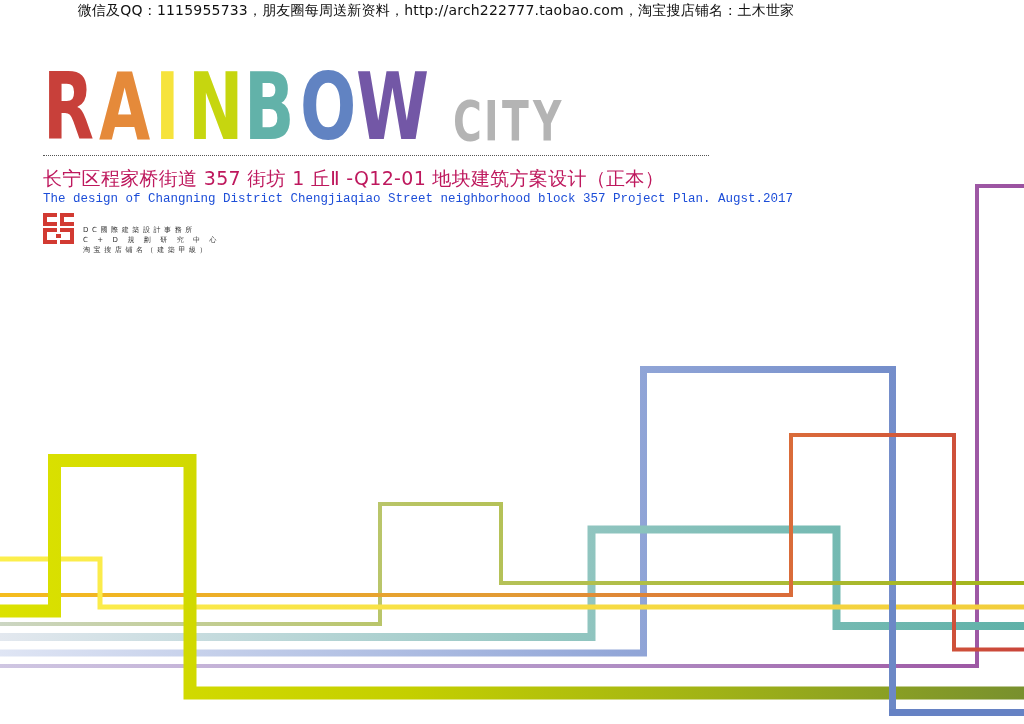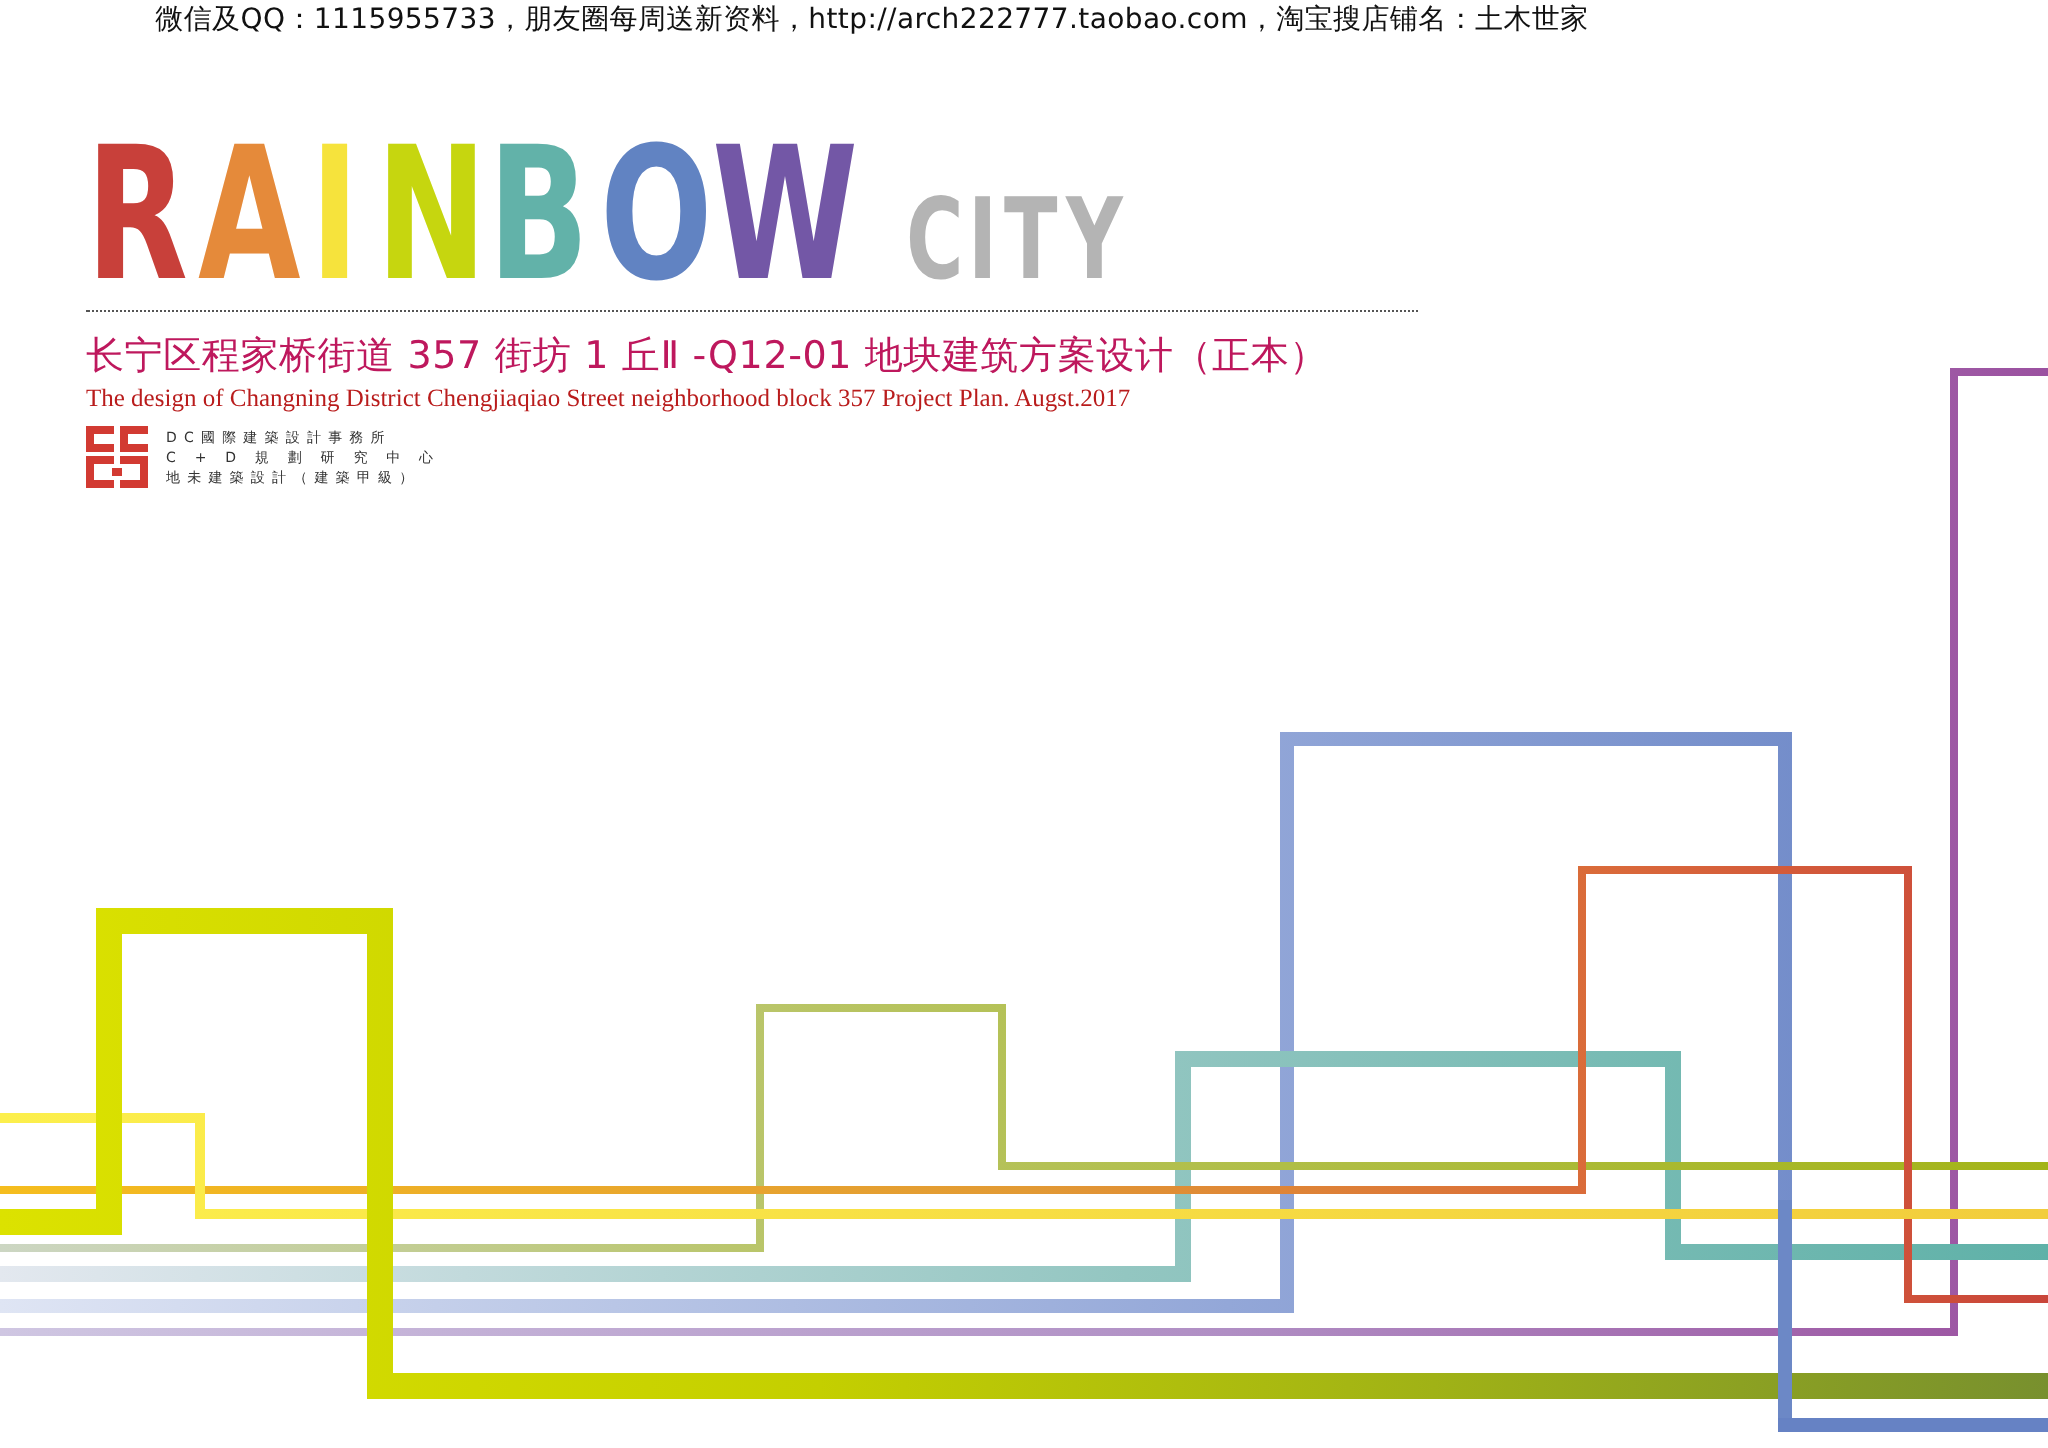--- a/index.html
+++ b/index.html
@@ -40,27 +40,27 @@
       border-top: 1px dotted #555;
     }
 
     .title-cn {
       position: absolute; left: 43px; top: 166px;
       font-size: 19px; line-height: 24px; color: #be185d; white-space: nowrap;
       letter-spacing: 0.3px;
     }
     .title-en {
       position: absolute; left: 43px; top: 191px;
-      font-family: Liberation Serif, serif;
-      font-size: 12.5px; line-height: 16px; color: #b91c1c; white-space: nowrap;
+      font-family: Liberation Mono, monospace;
+      font-size: 12.5px; line-height: 16px; color: #1d4ed8; white-space: nowrap;
     }
 
     .logo { position: absolute; left: 43px; top: 213px; display: flex; align-items: flex-start; }
     .logo-mark { width: 31px; height: 31px; }
-    .logo-text { margin-left: 9px; margin-top: 1px; }
+    .logo-text { margin-left: 9px; margin-top: 12px; }
     .logo-line {
       font-size: 7px; line-height: 10px; color: #333; letter-spacing: 3.6px; white-space: nowrap;
     }
 
     .graphics { position: absolute; left: 0; top: 0; width: 1024px; height: 724px; pointer-events: none; }
     .graphics svg { width: 1024px; height: 724px; display: block; }
   </style>
 </head>
 <body>
 
@@ -95,21 +95,21 @@
       <path d="M0 0 H14 V4 H4 V9 H14 V13 H0 Z"></path>
       <path d="M17 0 H31 V4 H21 V9 H31 V13 H17 Z"></path>
       <path d="M0 15 H14 V19 H4 V27 H14 V31 H0 Z"></path>
       <path d="M17 15 H31 V31 H17 V27 H27 V19 H17 Z"></path>
       <rect x="13" y="21" width="5" height="4"></rect>
     </g>
   </svg>
   <div class="logo-text">
     <div class="logo-line">DC國際建築設計事務所</div>
     <div class="logo-line">C + D 規 劃 研 究 中 心</div>
-    <div class="logo-line">地未建築設計（建築甲級）</div>
+    <div class="logo-line">淘宝搜店铺名（建築甲級）</div>
   </div>
 </div>
 
 <div class="graphics">
   <svg viewBox="0 0 1024 724" xmlns="http://www.w3.org/2000/svg">
     <defs>
       <linearGradient id="gPurple" x1="0" y1="0" x2="1024" y2="0" gradientUnits="userSpaceOnUse">
         <stop offset="0" stop-color="#cfc6e2"></stop>
         <stop offset="0.6" stop-color="#b08ec4"></stop>
         <stop offset="1" stop-color="#9b51a0"></stop>

